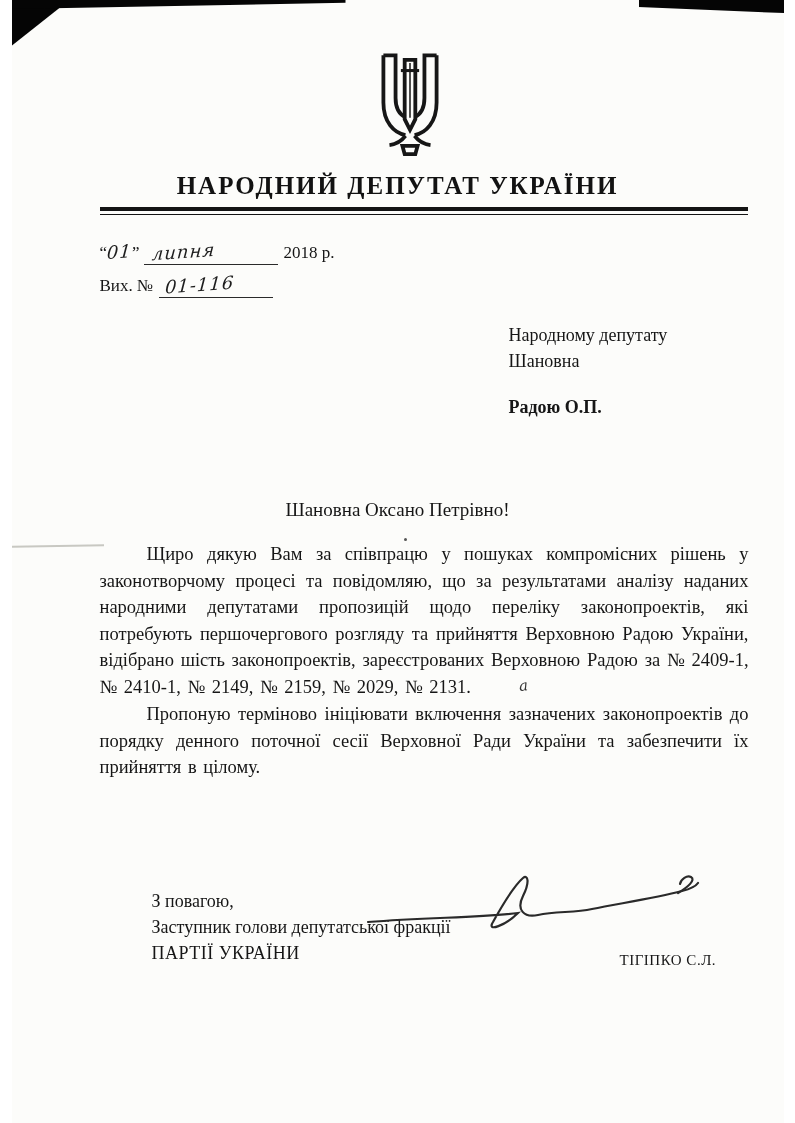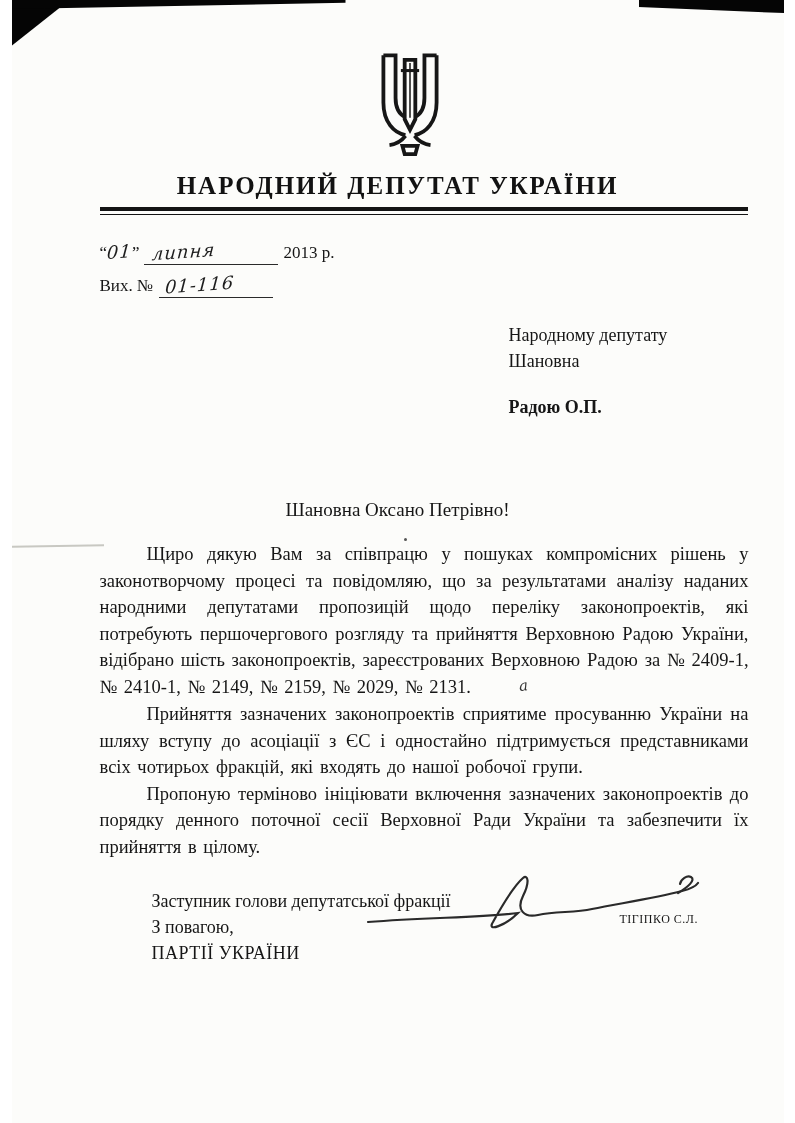--- a/index.html
+++ b/index.html
@@ -58,21 +58,21 @@
   .body-text {
     position:absolute; top:541px; left:88px; width:649px;
     font-size:18.5px; line-height:26.5px; text-align:justify; word-spacing:2px;
   }
   .body-text p { margin:0; text-indent:47px; }
   .hw-mark { font-family:"DejaVu Serif", serif; font-style:italic; font-size:15px; color:#333; display:inline-block; transform:rotate(-6deg); margin-left:1px; }
 
   
   .closing { position:absolute; top:888px; left:140px; font-size:18px; line-height:26px; }
   .closing-faction { letter-spacing:0.5px; }
-  .signer { position:absolute; top:912px; left:608px; font-size:12px; letter-spacing:0.5px; }
+  .signer { position:absolute; top:952px; left:608px; font-size:15px; letter-spacing:0.5px; }
   .signature { position:absolute; top:870px; left:348px; width:345px; height:70px; }
 </style>
 </head>
 <body>
 
 <div class="page">
 
   <div class="artifact artifact-corner-tl"></div>
   <div class="artifact artifact-bar-tl"></div>
   <div class="artifact artifact-bar-tr"></div>
@@ -92,44 +92,43 @@
         <path d="M44 112 c-6 8 -13 11 -21 12 M56 112 c6 8 13 11 21 12"></path>
         <path d="M40 125 h20 l-3 11 h-14 z"></path>
       </g>
     </svg>
   </div>
 
   <h1 class="letter-title">НАРОДНИЙ ДЕПУТАТ УКРАЇНИ</h1>
   <div class="title-rule"></div>
 
   <div class="date-line">
-    <span class="quote-mark">“</span><span class="hw">01</span><span class="quote-mark">”</span><span class="hw-underline"><span class="hw">липня</span></span><span>2013 р.</span>
+    <span class="quote-mark">“</span><span class="hw">01</span><span class="quote-mark">”</span><span class="hw-underline"><span class="hw">липня</span></span><span>2018 р.</span>
   </div>
 
   <div class="ref-line">
     <span>Вих. №</span><span class="hw-underline-ref"><span class="hw">01-116</span></span>
   </div>
 
   <div class="recipient">
     <div>Народному депутату</div>
     <div>Шановна</div>
     <div class="recipient-name">Радою О.П.</div>
   </div>
 
   <p class="salutation">Шановна Оксано Петрівно!</p>
 
   <div class="body-text">
     <p><span>Щиро дякую Вам за співпрацю у пошуках компромісних рішень у законотворчому процесі та повідомляю, що за результатами аналізу наданих народними депутатами пропозицій щодо переліку законопроектів, які потребують першочергового розгляду та прийняття Верховною Радою України, відібрано шість законопроектів, зареєстрованих Верховною Радою за № 2409-1, № 2410-1, № 2149, № 2159, № 2029, № 2131.</span><span class="hw-mark">а</span></p>
-    <p>Прийняття зазначених законопроектів сприятиме просуванню України на шляху вступу до асоціації з ЄС і одностайно підтримується представниками всіх чотирьох фракцій, які входять до нашої робочої групи.</p>
     <p>Пропоную терміново ініціювати включення зазначених законопроектів до порядку денного поточної сесії Верховної Ради України та забезпечити їх прийняття в цілому.</p>
   </div>
 
   <div class="closing">
+    <div>З повагою,</div>
     <div>Заступник голови депутатської фракції</div>
-    <div>З повагою,</div>
     <div class="closing-faction">ПАРТІЇ УКРАЇНИ</div>
   </div>
 
   <div class="signature">
     <svg viewBox="0 0 345 70" width="345" height="70" aria-hidden="true">
       <g fill="none" stroke="#2a2a2a" stroke-width="2.2" stroke-linecap="round">
         <path d="M8 52 C 70 47, 120 48, 158 43 C 146 55, 126 63, 133 52 C 143 34, 156 14, 163 8 C 168 4, 170 12, 163 26 C 156 40, 164 48, 178 45 C 196 41, 214 43, 232 39 C 262 33, 295 28, 322 21 C 330 19, 336 16, 338 13"></path>
         <path d="M318 23 C 328 17, 336 10, 331 7 C 327 5, 321 9, 320 14"></path>
       </g>
     </svg>

